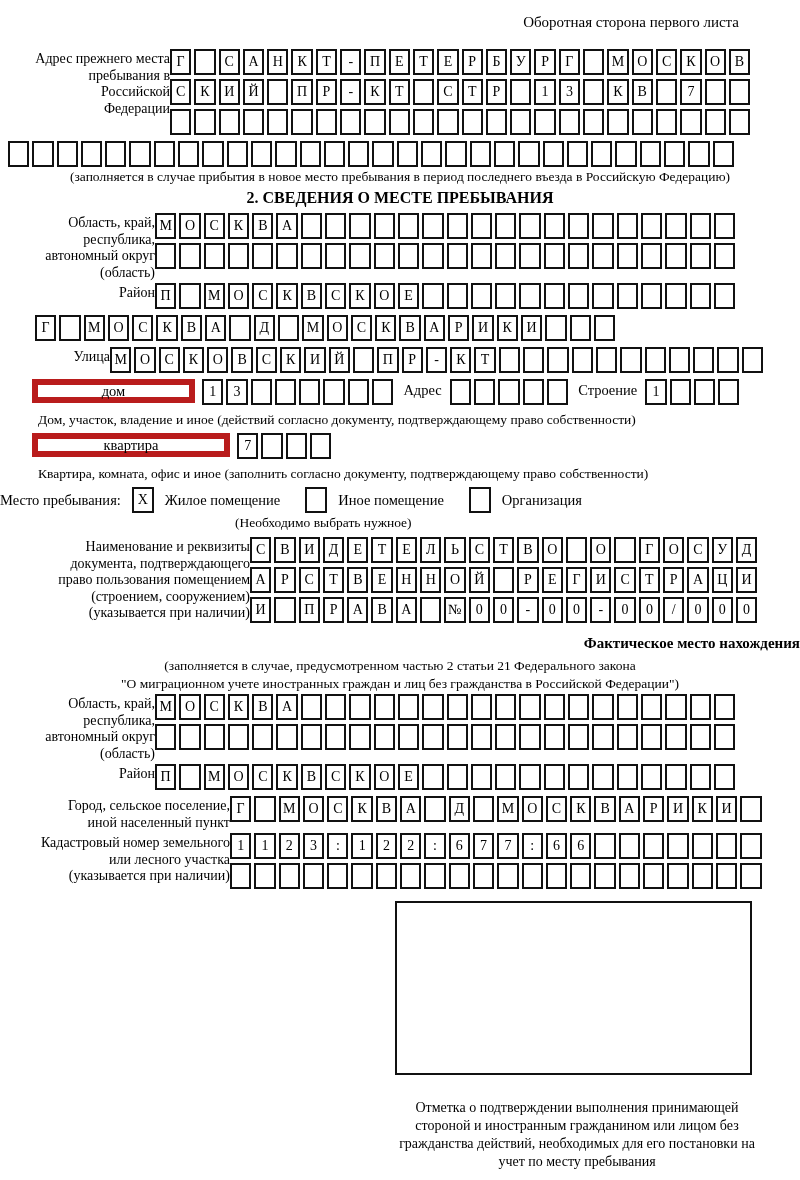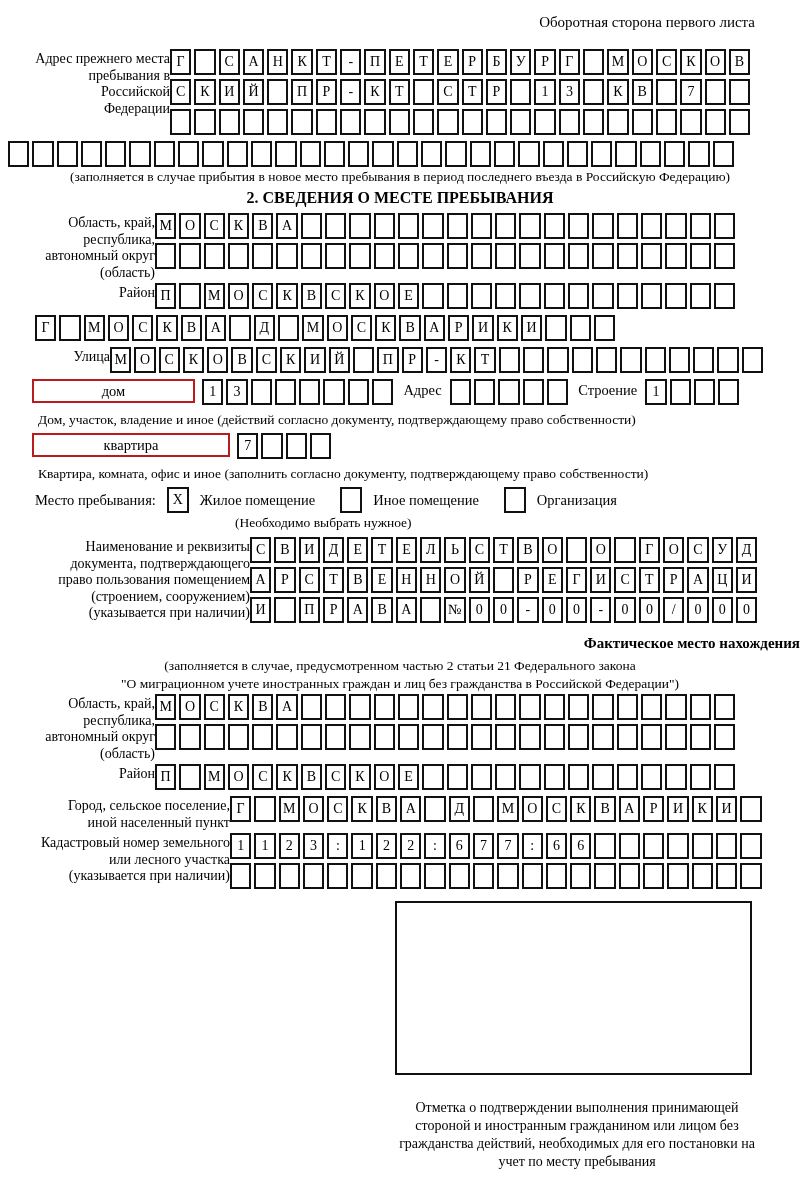--- a/index.html
+++ b/index.html
@@ -3,21 +3,21 @@
 <meta charset="utf-8">
 <style>
   html,body{margin:0;padding:0;background:#fff;}
   body{
     width:800px;height:1180px;overflow:hidden;
     font-family:"Liberation Serif","DejaVu Serif",serif;
     color:#000;
   }
   .page{width:800px;height:1180px;position:relative;padding-top:14px;box-sizing:border-box;}
   .top-header{
-    text-align:right;padding-right:45px;font-size:15px;margin-bottom:18px;
+    text-align:right;padding-right:61px;font-size:15px;margin-bottom:18px;
   }
   
   .cells{display:flex;gap:3px;margin-bottom:4px;}
   .cell{
     flex:0 0 auto;width:17.3px;height:22px;border:2px solid #111;background:#fff;
     display:flex;align-items:center;justify-content:center;
     font-size:14px;line-height:22px;
   }
   .rows{display:flex;flex-direction:column;}
   .form-row{display:flex;align-items:flex-start;padding-left:35px;margin-bottom:2px;}
@@ -27,28 +27,28 @@
   .w145{width:145px;}
   .w75{width:75px;}
   .w195{width:195px;}
   .w215{width:215px;}
   .full-row{padding-left:8px;margin-bottom:2px;}
   .center-note{text-align:center;font-size:13.5px;margin-bottom:2px;}
   .section-title{text-align:center;font-size:16px;font-weight:bold;margin:4px 0 6px 0;}
   .fact-title{text-align:right;font-size:15px;font-weight:bold;margin:8px 0 6px 0;}
   .house-row{display:flex;align-items:flex-start;padding-left:32px;margin-bottom:3px;}
   .wide-box{
-    border:2px solid #b91c1c;height:24px;display:flex;align-items:center;justify-content:center;
+    border:6px solid #b91c1c;height:24px;display:flex;align-items:center;justify-content:center;
     font-size:14.5px;margin-right:7px;box-sizing:border-box;
   }
   .wb163{width:163px;}
   .wb198{width:198px;}
   .inline-label{font-size:14.5px;padding:3px 8px 0 10px;}
   .sub-note{font-size:13.5px;padding-left:38px;margin:1px 0 5px 0;}
-  .stay-row{display:flex;align-items:center;padding-left:35px;gap:11px;margin-top:3px;}
+  .stay-row{display:flex;align-items:center;gap:11px;margin-top:3px;}
   .stay-label{font-size:14.5px;}
   .opt-label{font-size:14.5px;}
   .checkbox{
     width:18px;height:22px;border:2px solid #111;display:flex;align-items:center;justify-content:center;
     font-size:14px;flex:0 0 auto;
   }
   .cb-gap{margin-left:14px;}
   .stay-note{font-size:13.5px;padding-left:235px;margin:2px 0 6px 0;}
   .stamp-wrap{margin-left:395px;margin-top:8px;width:365px;}
   .stamp-box{width:357px;height:174px;border:2px solid #111;box-sizing:border-box;}

